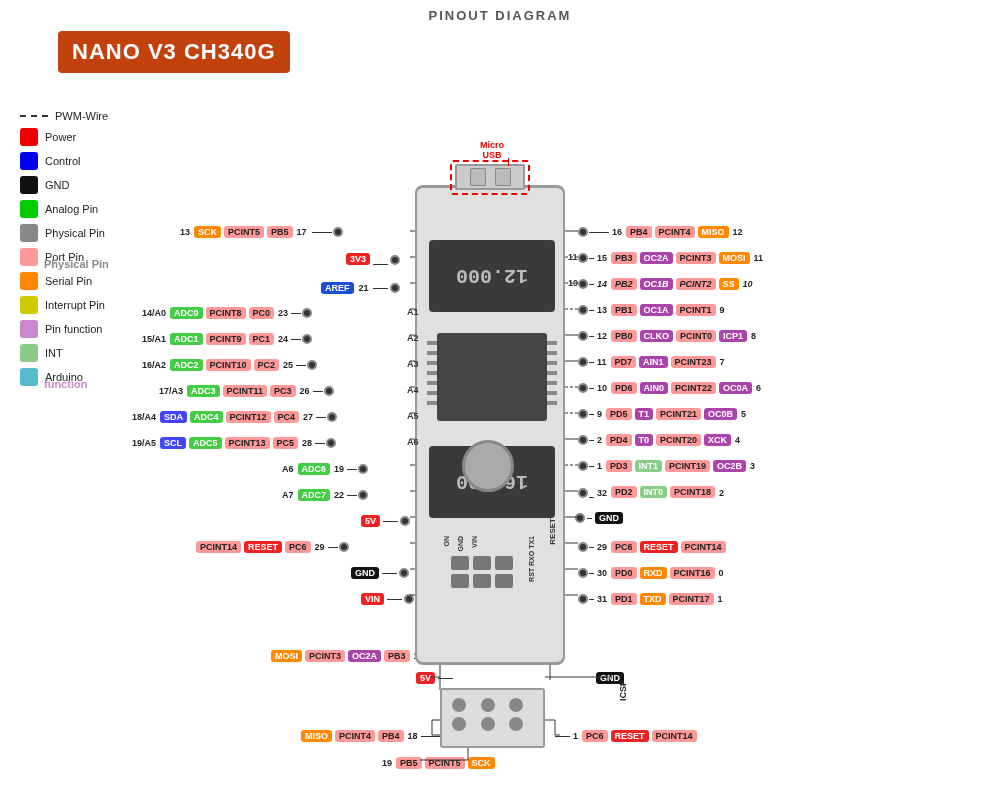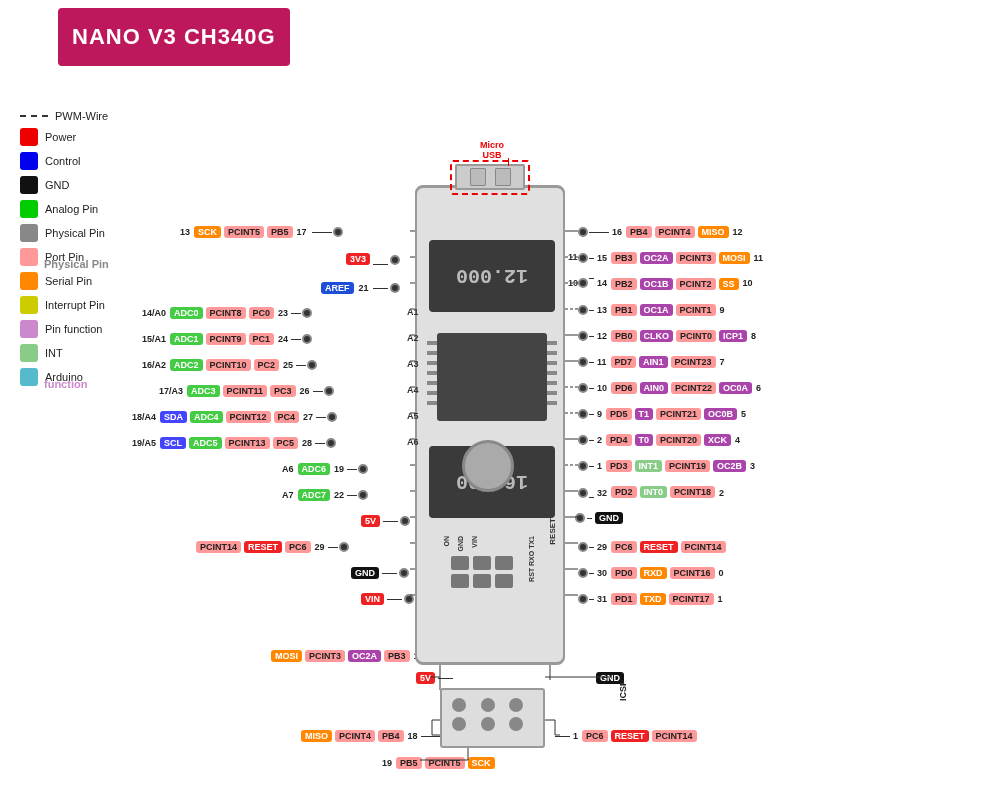--- a/index.html
+++ b/index.html
@@ -17,25 +17,25 @@
       text-align: center;
       font-size: 13px;
       color: #555;
       letter-spacing: 2px;
       padding-top: 8px;
       font-weight: bold;
     }
 
     .board-name {
       display: inline-block;
-      background: #be185d;
+      background: #c2410c;
       color: #fff;
       font-size: 22px;
       font-weight: 900;
-      padding: 16px 14px;
+      padding: 8px 14px;
       border-radius: 4px;
       margin: 4px 0 0 30px;
       letter-spacing: 1px;
       text-align: right;
     }
 
     .legend {
       position: absolute;
       left: 20px;
       top: 110px;
@@ -109,20 +109,21 @@
       color: #222;
       margin: 0 2px;
     }
 
   </style>
 </head>
 <body>
 
 <div class="diagram">
 
+  <div class="page-title">PINOUT DIAGRAM</div>
   <div style="padding-left:28px; margin-top:4px;">
     <div class="board-name">NANO V3 CH340G</div>
   </div>
 
   <div class="legend">
     <div class="legend-row">
       <div class="legend-dash"></div>
       <span>PWM-Wire</span>
     </div>
     <div class="legend-row">
@@ -374,21 +375,21 @@
     <div style="width:10px; height:10px; border-radius:50%; background:#333; border:2px solid #888;"></div>
     <div style="width:5px; border-top:1px dashed #333;"></div>
     <span class="num-label">15</span>
     <span class="badge badge-pink">PB3</span>
     <span class="badge badge-purple">OC2A</span>
     <span class="badge badge-pink">PCINT3</span>
     <span class="badge badge-orange">MOSI</span>
     <span class="num-label">11</span>
   </div>
 
-  <div style="position:absolute; left:578px; top:278px; display:flex; gap:1px;">
+  <div style="position:absolute; left:578px; top:278px; display:flex; align-items:center; gap:1px;font-style:italic;">
     <div style="width:10px; height:10px; border-radius:50%; background:#333; border:2px solid #888;"></div>
     <div style="width:5px; border-top:1px dashed #333;"></div>
     <span class="num-label">14</span>
     <span class="badge badge-pink">PB2</span>
     <span class="badge badge-purple">OC1B</span>
     <span class="badge badge-pink">PCINT2</span>
     <span class="badge badge-orange">SS</span>
     <span class="num-label">10</span>
   </div>
 

